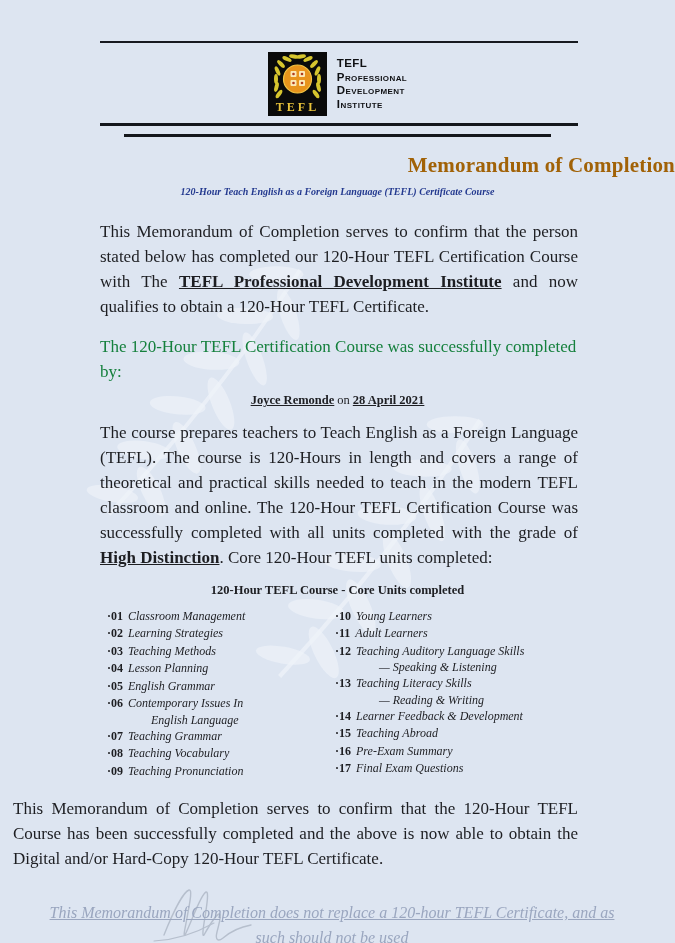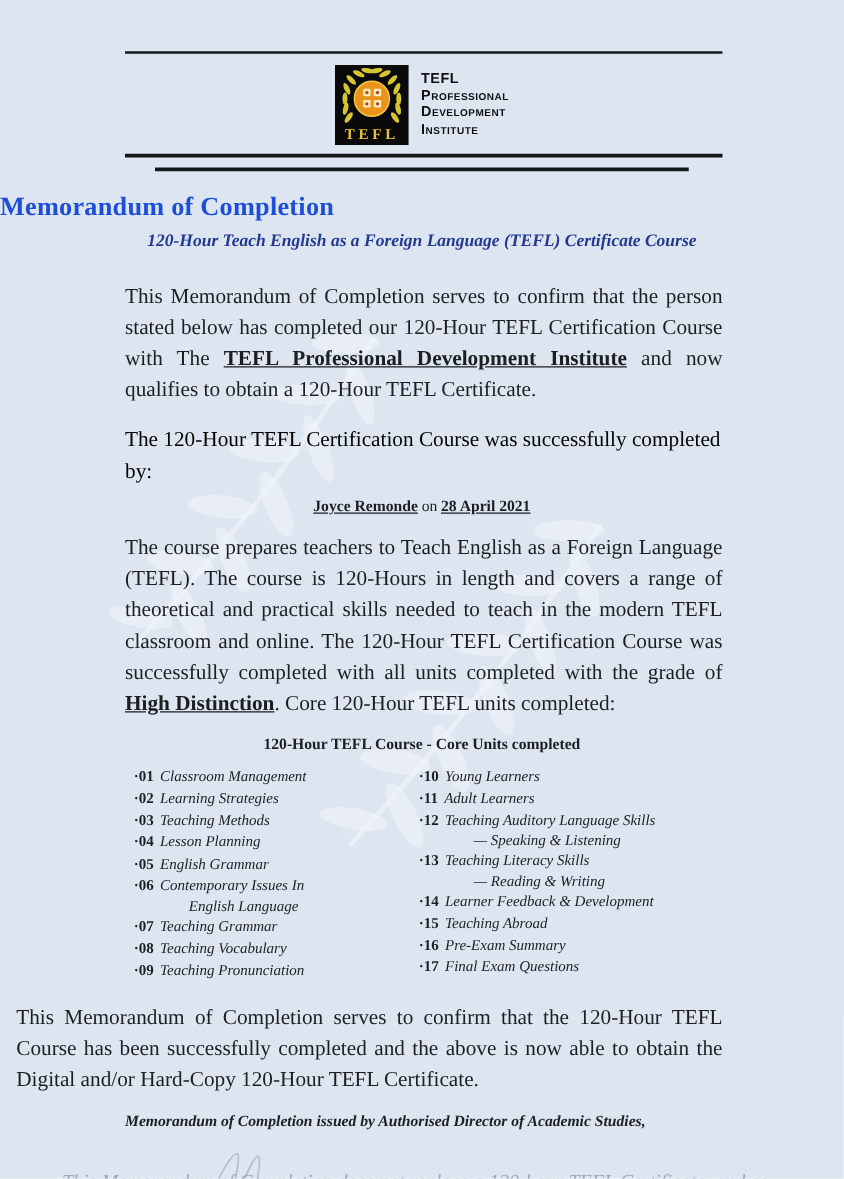--- a/index.html
+++ b/index.html
@@ -19,26 +19,26 @@
   .emblem{width:59px;height:64px;display:block;}
   .inst-name{
     font-family:"Liberation Sans", sans-serif;
     font-weight:bold;font-size:11.5px;line-height:13.5px;
     font-variant:small-caps;letter-spacing:.4px;color:#0f1013;
     text-transform:capitalize;
   }
   .rule-a{height:3px;background:#14171c;width:478px;margin:7px 0 0 100px;}
   .rule-b{height:3px;background:#14171c;width:427px;margin:8px auto 0;}
 
-  .title{font-size:21px;font-weight:bold;text-align:left;margin:16px 0 0;letter-spacing:.2px;color:#1d4ed8;}
-  .subtitle{font-size:14px;font-weight:bold;font-style:italic;text-align:center;margin-top:8px;color:#23398f;}
+  .title{font-size:21px;font-weight:bold;text-align:right;margin:16px 0 0;letter-spacing:.2px;color:#a16207;}
+  .subtitle{font-size:10px;font-weight:bold;font-style:italic;text-align:center;margin-top:8px;color:#23398f;}
 
   .para{margin:0 97px 0 100px;font-size:17px;line-height:1.47;text-align:justify;}
   .p1{margin-top:23px;}
-  .lead{margin-top:15px;text-align:left;color:#000000;}
+  .lead{margin-top:15px;text-align:left;color:#15803d;}
   .bold-u{font-weight:bold;text-decoration:underline;}
   .center-line{text-align:center;font-size:12.5px;}
   .name-line{margin-top:8px;}
   .on-word{padding:0 3px;}
   .student-line{margin-top:17px;font-weight:bold;}
   .student-line .lbl{margin-right:5px;}
   .p2{margin-top:13px;}
   .units-heading{font-size:12.5px;font-weight:bold;text-align:center;margin-top:12px;}
 
   .units-row{display:flex;margin:10px 90px 0 107px;font-size:12px;}
@@ -178,21 +178,20 @@
         <div class="usub">— Reading &amp; Writing</div>
         <div class="unit"><span class="unum">·14</span><span class="utitle">Learner Feedback &amp; Development</span></div>
         <div class="unit"><span class="unum">·15</span><span class="utitle">Teaching Abroad</span></div>
         <div class="unit"><span class="unum">·16</span><span class="utitle">Pre-Exam Summary</span></div>
         <div class="unit"><span class="unum">·17</span><span class="utitle">Final Exam Questions</span></div>
       </div>
     </div>
 
     <p class="para p3">This Memorandum of Completion serves to confirm that the 120-Hour TEFL Course has been successfully completed and the above is now able to obtain the Digital and/or Hard-Copy 120-Hour TEFL Certificate.</p>
 
-    <div class="issued-line">Memorandum of Completion issued by Authorised Director of Academic Studies,</div>
 
     <svg class="signature" width="118" height="62" viewBox="0 0 118 62" aria-hidden="true">
       <g stroke="#b6bfcd" fill="none" stroke-width="1.4" stroke-linecap="round">
         <path d="M16 50 C 24 30 35 7 41 5 C 45 4 41 21 39 33 C 37 44 35 52 37 50 C 45 33 53 9 58 7 C 61 6 59 19 57 32 C 55 44 54 52 56 50 C 61 41 67 31 71 29 C 74 28 71 39 69 47 C 67 55 70 57 75 53 C 82 47 92 42 103 40"></path>
         <path d="M6 56 C 28 55 48 48 66 38" stroke-width="1.1"></path>
       </g>
     </svg>
 
     <div class="signer">
       <div class="s-name">Michael Christian</div>

